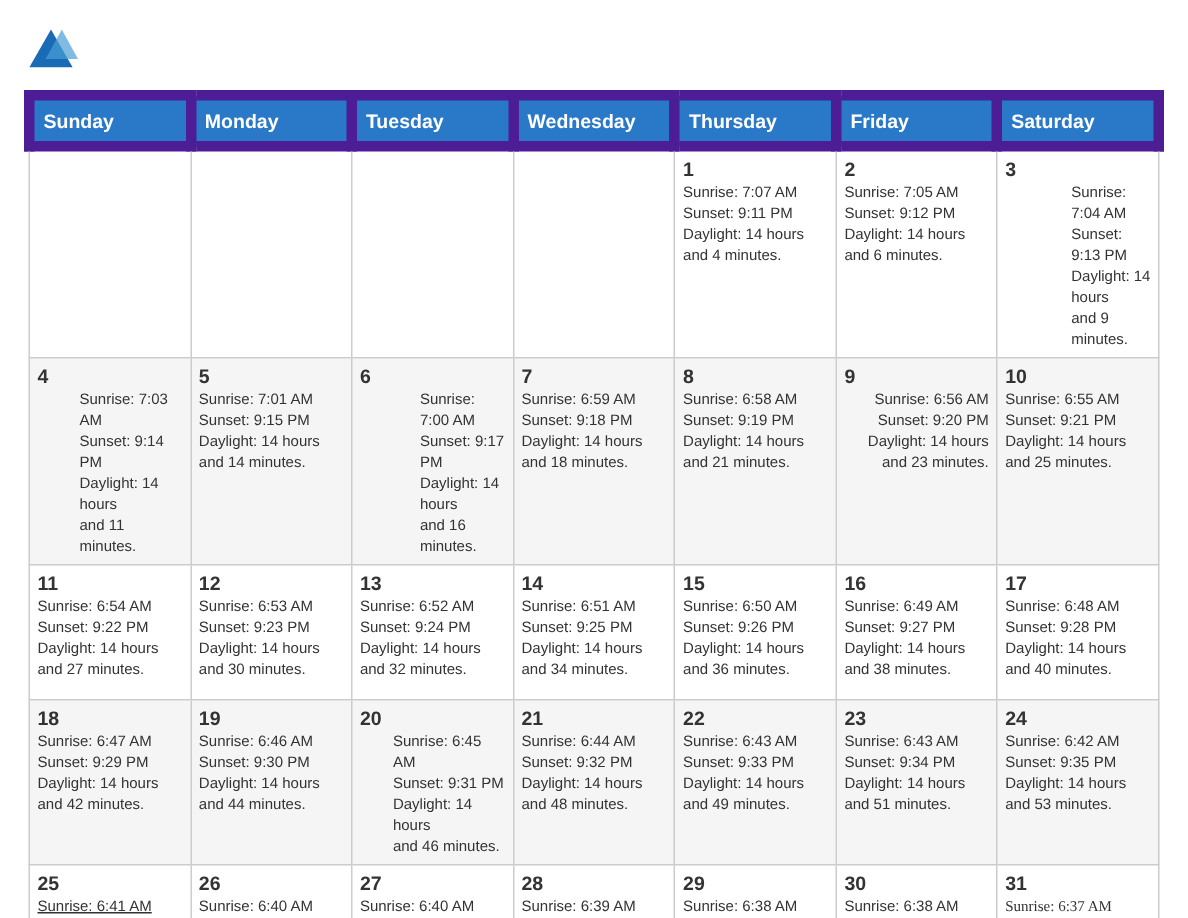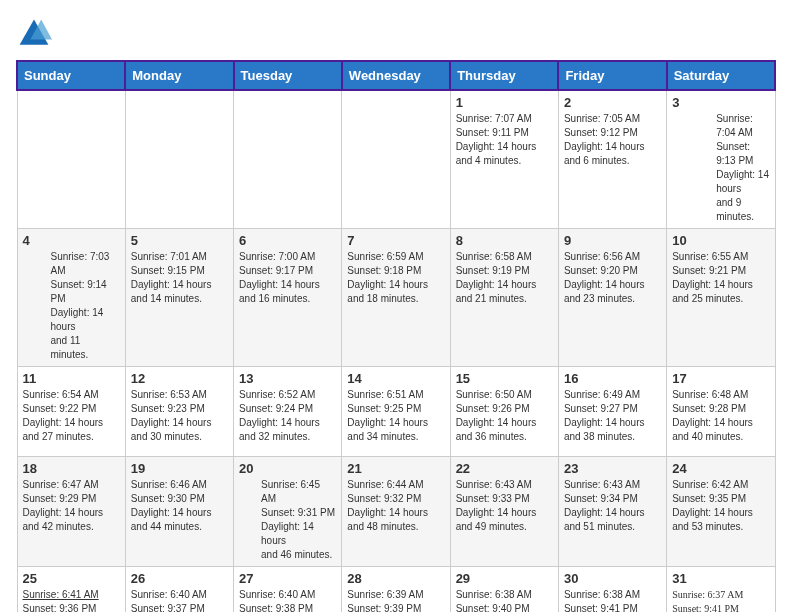--- a/index.html
+++ b/index.html
@@ -57,21 +57,21 @@
       border-collapse: collapse;
       border: 1px solid #ccc;
     }
     .calendar th {
       background-color: #2979c8;
       color: #fff;
       text-align: left;
       padding: 6px 6px;
       font-size: 13px;
       font-weight: bold;
-      border: 2px solid #4c1d95;
+      border: 7px solid #4c1d95;
     }
     .calendar td {
       vertical-align: top;
       border: 1px solid #ccc;
       padding: 4px 5px;
       width: 108px;
       height: 90px;
       font-size: 10.5px;
       color: #333;
       background: #fff;
@@ -165,42 +165,42 @@
         </td>
         <td>
           <span class="day-number">5</span>
           <div class="day-info" style="white-space: pre-line;">Sunrise: 7:01 AM
 Sunset: 9:15 PM
 Daylight: 14 hours
 and 14 minutes.</div>
         </td>
         <td>
           <span class="day-number">6</span>
-          <div class="day-info" style="white-space: pre-line;">Sunrise: 7:00 AM
+          <div class="day-info" style="white-space: pre-line; margin-left: 40px;">Sunrise: 7:00 AM
 Sunset: 9:17 PM
 Daylight: 14 hours
 and 16 minutes.</div>
         </td>
         <td>
           <span class="day-number">7</span>
           <div class="day-info" style="white-space: pre-line;">Sunrise: 6:59 AM
 Sunset: 9:18 PM
 Daylight: 14 hours
 and 18 minutes.</div>
         </td>
         <td>
           <span class="day-number">8</span>
           <div class="day-info" style="white-space: pre-line;">Sunrise: 6:58 AM
 Sunset: 9:19 PM
 Daylight: 14 hours
 and 21 minutes.</div>
         </td>
         <td>
           <span class="day-number">9</span>
-          <div class="day-info" style="white-space: pre-line;">Sunrise: 6:56 AM
+          <div class="day-info" style="white-space: pre-line; text-align: right;">Sunrise: 6:56 AM
 Sunset: 9:20 PM
 Daylight: 14 hours
 and 23 minutes.</div>
         </td>
         <td>
           <span class="day-number">10</span>
           <div class="day-info" style="white-space: pre-line;">Sunrise: 6:55 AM
 Sunset: 9:21 PM
 Daylight: 14 hours
 and 25 minutes.</div>

